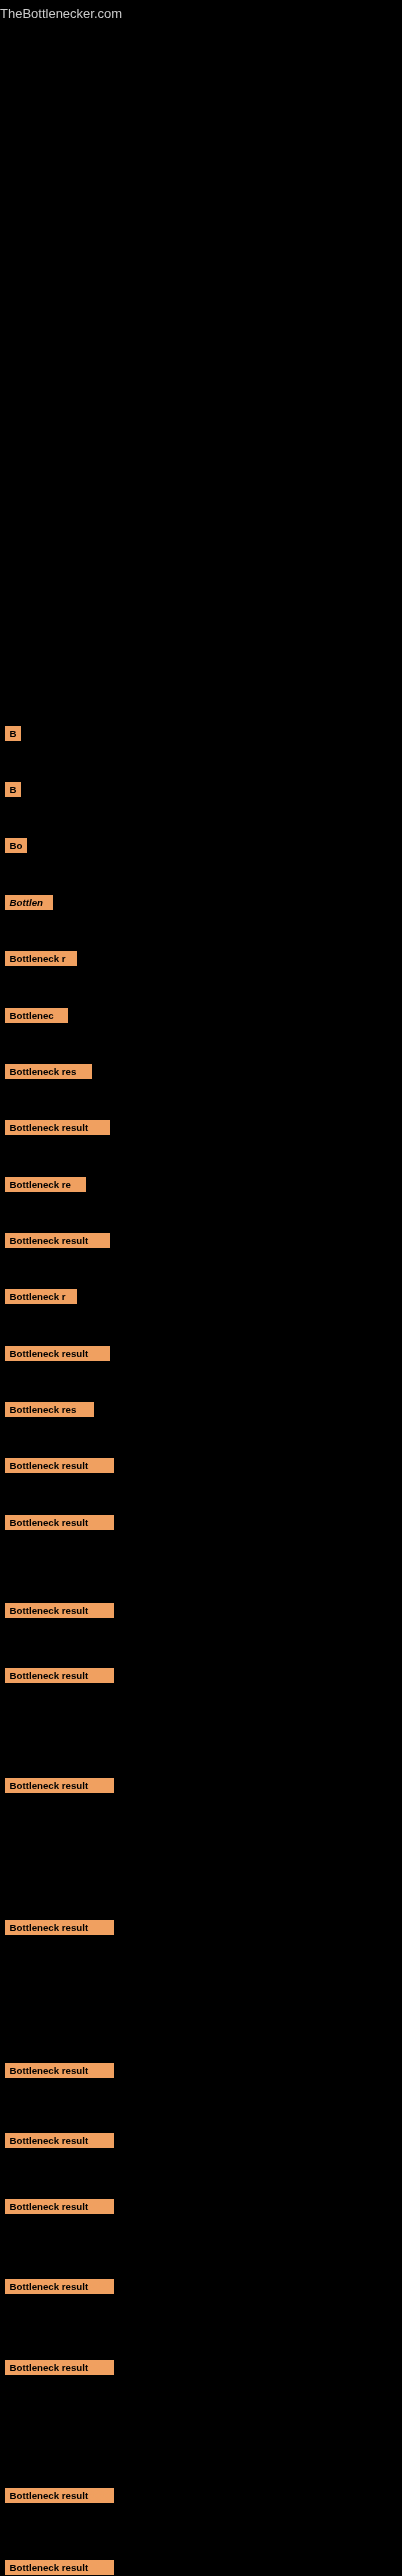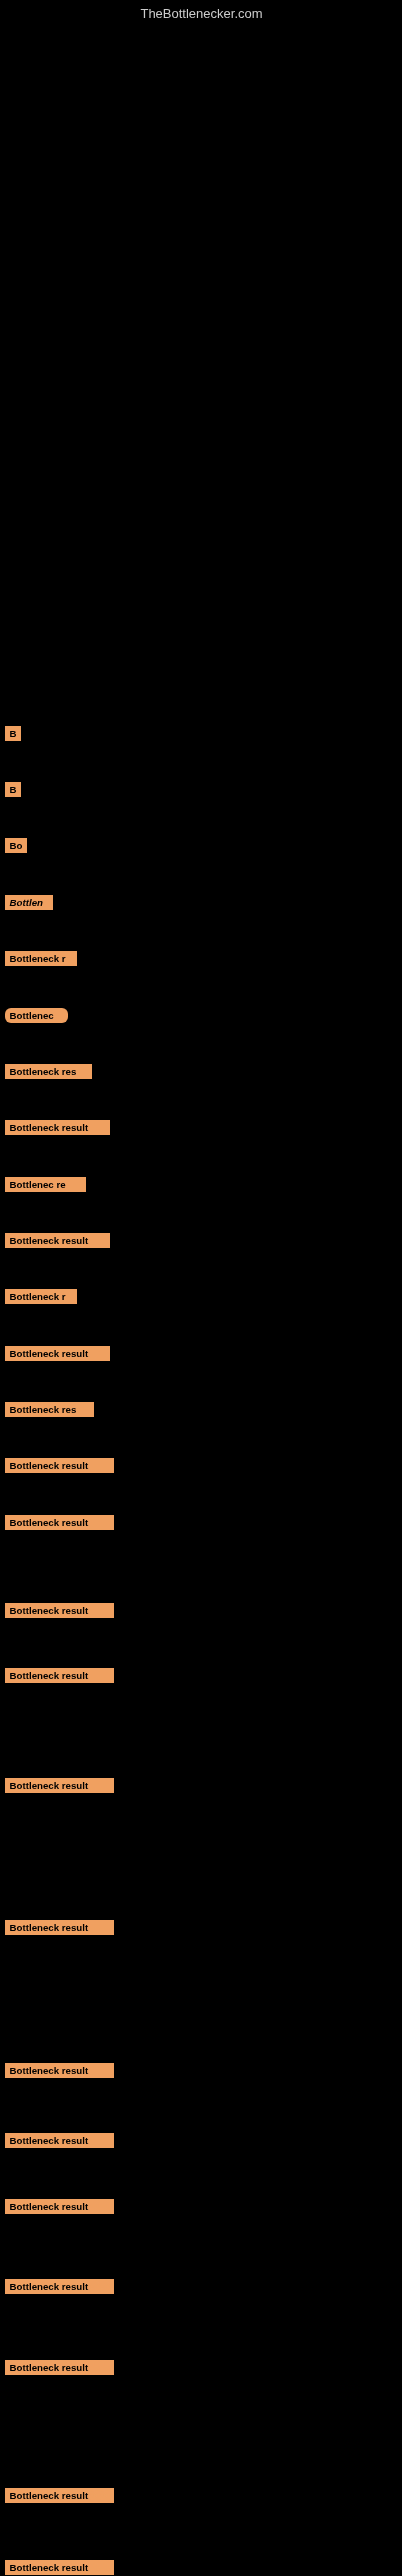--- a/index.html
+++ b/index.html
@@ -10,21 +10,20 @@
     body {
       background-color: #000000;
       width: 403px;
       min-height: 2576px;
       font-family: Arial, sans-serif;
       position: relative;
     }
     .site-title {
       color: #cccccc;
       font-size: 13px;
-      text-align: center;
       padding-top: 6.4px;
       padding-bottom: 3.2px;
     }
     .chart-area {
       background-color: #000000;
       height: 258px;
       width: 100%;
       position: relative;
     }
     .bottleneck-label {
@@ -62,33 +61,33 @@
 
   <div style="position:absolute; top:612px; left:1.6px;font-style:italic;">
     <span class="bottleneck-label" style="width:48px;">Bottlen</span>
   </div>
 
   <div style="position:absolute; top:668px; left:1.6px;">
     <span class="bottleneck-label" style="width:72px;">Bottleneck r</span>
   </div>
 
   <div style="position:absolute; top:725px; left:1.6px;">
-    <span class="bottleneck-label" style="width:63px;border-radius:6px;">Bottlenec</span>
+    <span class="bottleneck-label" style="width:63px;">Bottlenec</span>
   </div>
 
   <div style="position:absolute; top:781px; left:1.6px;">
     <span class="bottleneck-label" style="width:87px;">Bottleneck res</span>
   </div>
 
   <div style="position:absolute; top:837px; left:1.6px;">
     <span class="bottleneck-label" style="width:105px;">Bottleneck result</span>
   </div>
 
   <div style="position:absolute; top:894px; left:1.6px;">
-    <span class="bottleneck-label" style="width:81px;">Bottlenec re</span>
+    <span class="bottleneck-label" style="width:81px;">Bottleneck re</span>
   </div>
 
   <div style="position:absolute; top:950px; left:1.6px;">
     <span class="bottleneck-label" style="width:105px;">Bottleneck result</span>
   </div>
 
   <div style="position:absolute; top:1006px; left:1.6px;">
     <span class="bottleneck-label" style="width:72px;">Bottleneck r</span>
   </div>
 

